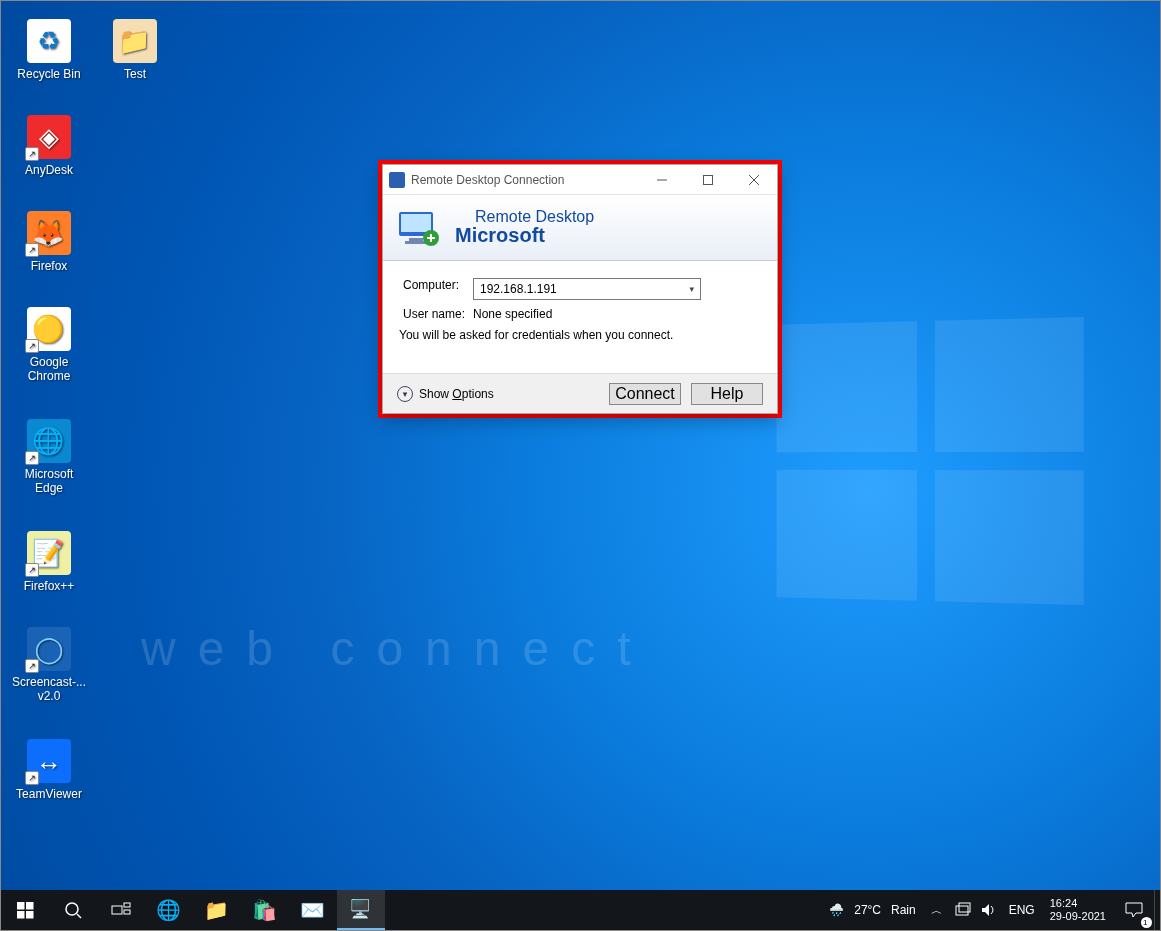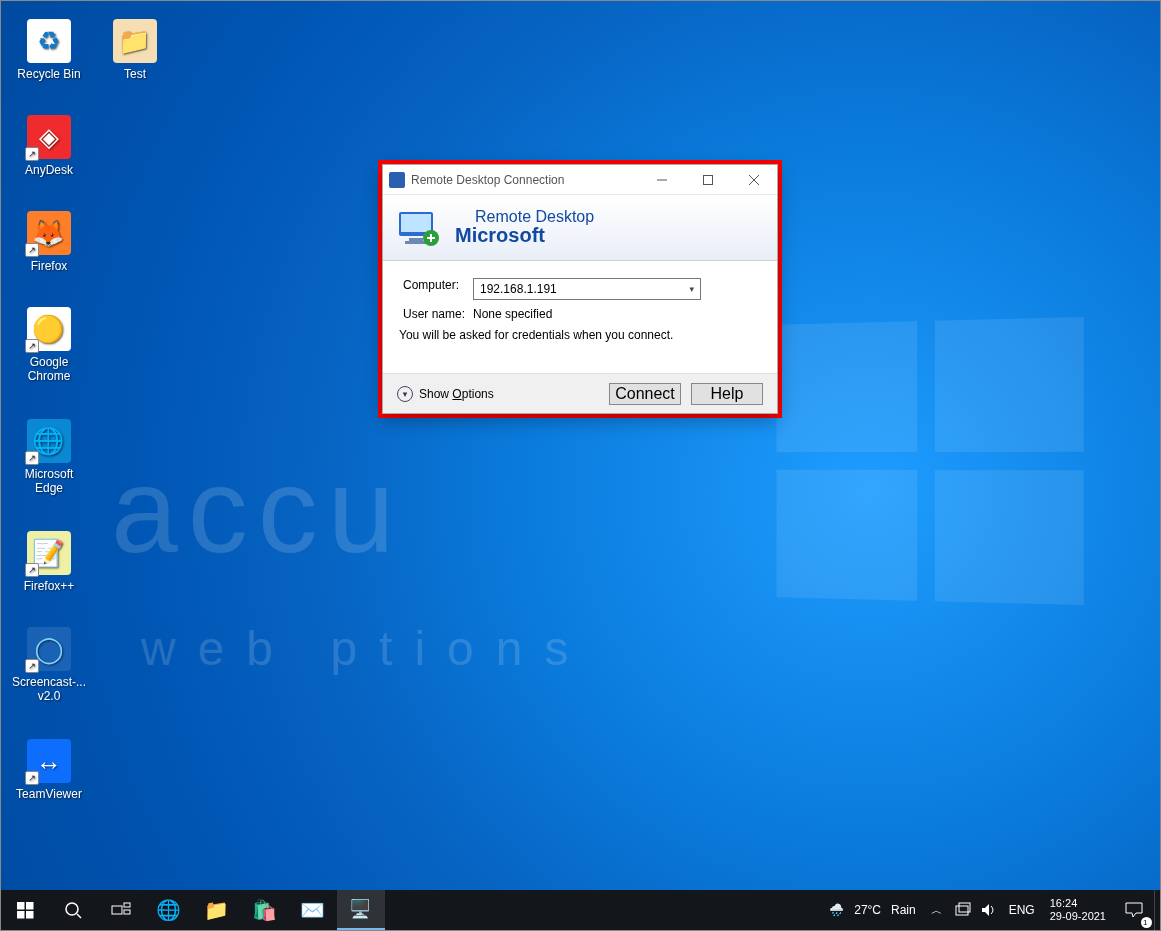--- a/index.html
+++ b/index.html
@@ -103,22 +103,21 @@
 </head>
 <body>
 
 <div class="desktop">
   <div class="winlogo">
       <div></div>
       <div></div>
       <div></div>
       <div></div>
     </div>
-  <div class="watermark">accu</div>
-  <div class="watermark-sub">web  ptions</div>
+  <div class="watermark-sub">web  connect</div>
 
   <div class="icon-grid" id="icons">
       <div class="dicon" style="left: 2px; top: 10px;">
         <div class="box" style="background:#ffffff;color:#1278c8;">♻</div>
         <div>Recycle Bin</div>
       </div>
       <div class="dicon" style="left: 88px; top: 10px;">
         <div class="box" style="background:#f5deb3;color:#a06b20;">📁</div>
         <div>Test</div>
       </div>

